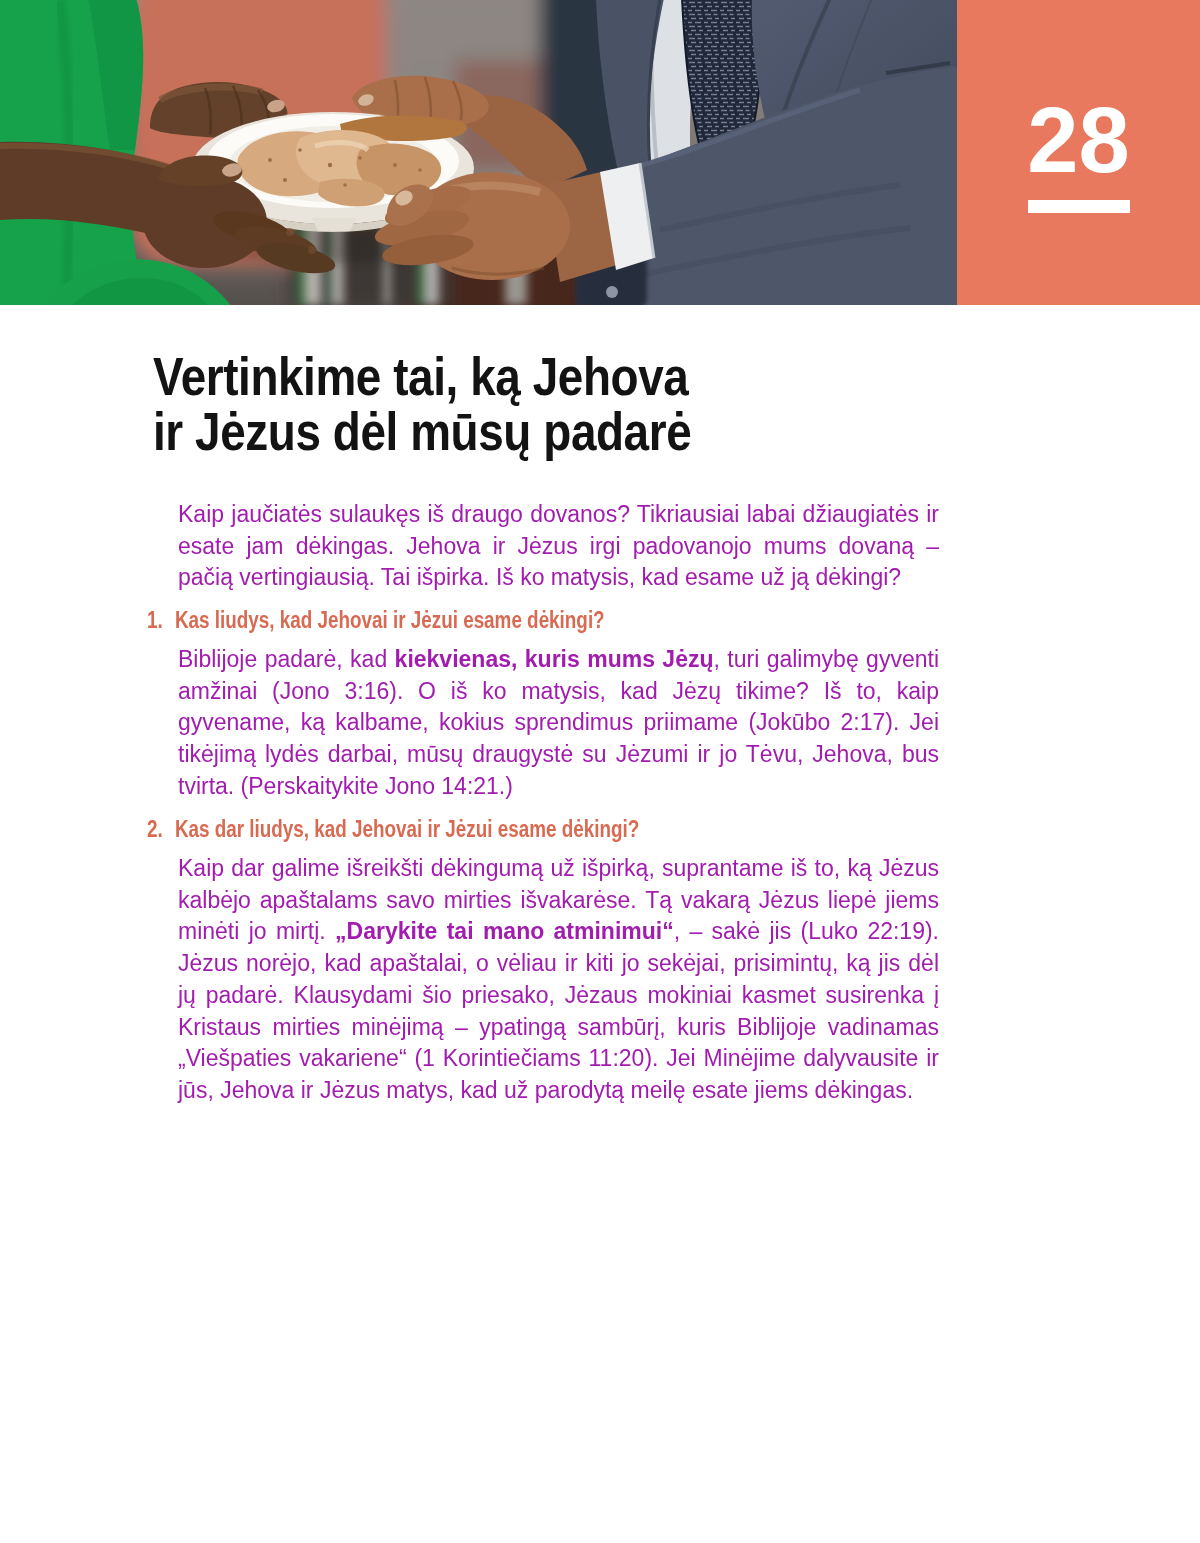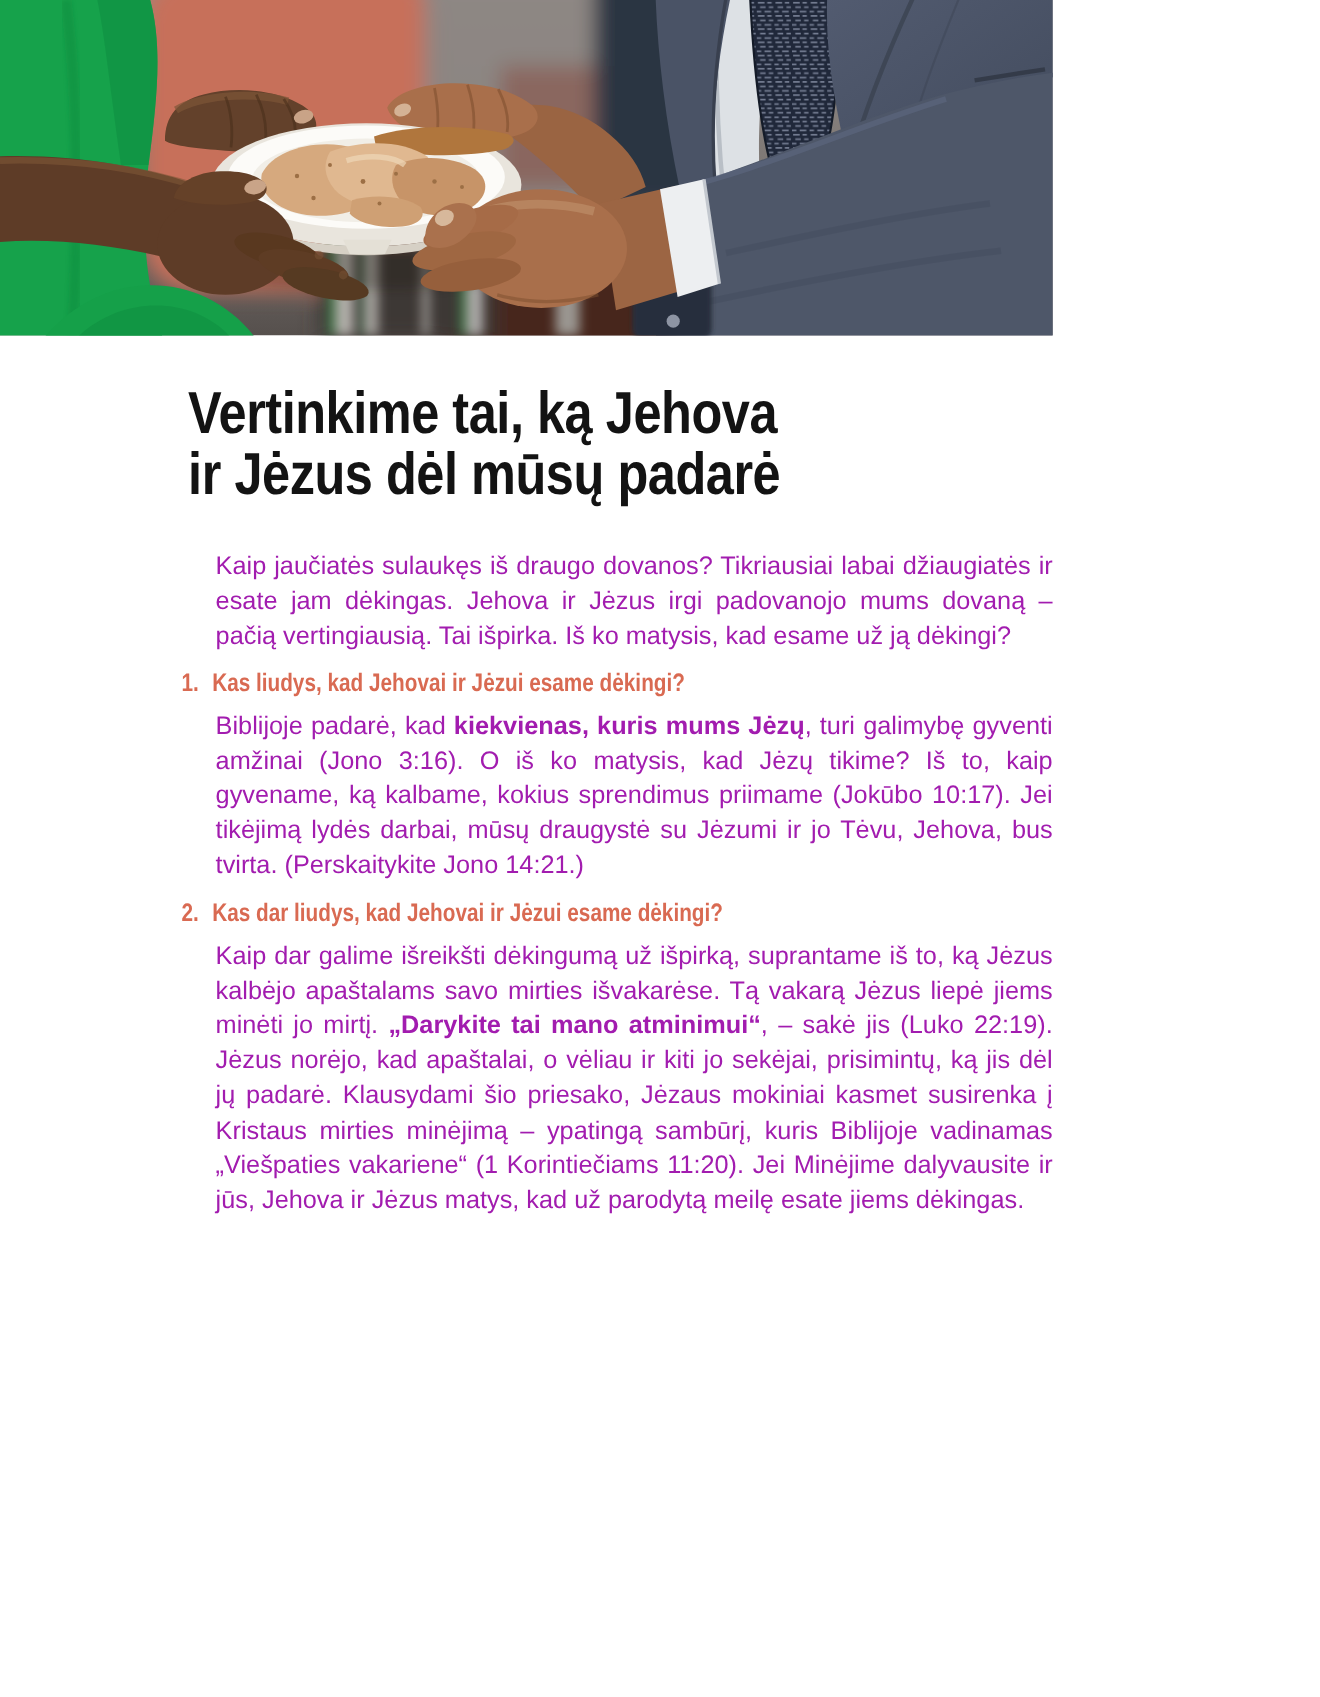--- a/index.html
+++ b/index.html
@@ -11,21 +11,21 @@
   .hero{position:absolute;left:0;top:0;width:957px;height:305px;overflow:hidden;}
   .hero svg{display:block;}
   
   .chapter-box{position:absolute;left:957px;top:0;width:243px;height:305px;background:#e8795e;}
   .chapter-num{
     position:absolute;top:94px;left:0;width:100%;text-align:center;
     font-size:92px;line-height:1;font-weight:700;color:#ffffff;
   }
   .chapter-rule{position:absolute;top:200px;left:50%;margin-left:-51px;width:102px;height:13px;background:#ffffff;}
   
-  .column{position:absolute;left:165px;top:305px;width:792px;}
+  .column{position:absolute;left:147px;top:305px;width:792px;}
   h1.title{
     margin:44px 0 0 6px;font-size:54px;line-height:55px;font-weight:700;
     color:#131313;letter-spacing:-0.5px;
     transform:scaleX(.85);transform-origin:0 0;white-space:nowrap;
   }
   h1.title span{display:block;}
   .body{
     font-size:23px;line-height:31.7px;color:#a21caf;text-align:justify;
     margin:0 0 0 31px;
   }
@@ -182,35 +182,39 @@
         <ellipse cx="428" cy="206" rx="45" ry="15" fill="#a66b47" transform="rotate(-18 428 206)"></ellipse>
         <ellipse cx="422" cy="228" rx="48" ry="15" fill="#9f6742" transform="rotate(-12 422 228)"></ellipse>
         <ellipse cx="428" cy="250" rx="46" ry="14" fill="#965f3c" transform="rotate(-8 428 250)"></ellipse>
         <path d="M388,222 C384,210 390,196 404,188 C416,182 428,184 432,192 C436,200 430,210 420,218 C410,226 396,228 388,222 Z" fill="#aa714d"></path>
         <ellipse cx="404" cy="198" rx="9" ry="7" fill="#d7b89b" transform="rotate(-25 404 198)"></ellipse>
         <path d="M452,268 C480,276 512,276 544,268" stroke="#7c4d2e" stroke-width="3" fill="none" opacity=".5"></path>
       </g>
     </svg>
   </div>
 
+  <div class="chapter-box">
+    <div class="chapter-num">28</div>
+    <div class="chapter-rule"></div>
+  </div>
 
   <div class="column">
     <h1 class="title">
         <span>Vertinkime tai, ką Jehova</span>
         <span>ir Jėzus dėl mūsų padarė</span>
       </h1>
 
     <p class="body intro">Kaip jaučiatės sulaukęs iš draugo dovanos? Tikriausiai labai džiaugiatės ir esate jam dėkingas. Jehova ir Jėzus irgi padovanojo mums dovaną – pačią vertingiausią. Tai išpirka. Iš ko matysis, kad esame už ją dėkingi?</p>
 
     <div class="q">
         <span class="qnum">1.</span>
         <span class="qtext">Kas liudys, kad Jehovai ir Jėzui esame dėkingi?</span>
       </div>
 
-    <p class="body para"><span>Biblijoje padarė, kad </span><span class="b">kiekvienas, kuris mums Jėzų</span><span>, turi galimybę gyventi amžinai (Jono 3:16). O iš ko matysis, kad Jėzų tikime? Iš to, kaip gyvename, ką kalbame, kokius sprendimus priimame (Jokūbo 10:17). Jei tikėjimą lydės darbai, mūsų draugystė su Jėzumi ir jo Tėvu, Jehova, bus tvirta. (Perskaitykite Jono 14:21.)</span></p>
+    <p class="body para"><span>Biblijoje padarė, kad </span><span class="b">kiekvienas, kuris mums Jėzų</span><span>, turi galimybę gyventi amžinai (Jono 3:16). O iš ko matysis, kad Jėzų tikime? Iš to, kaip gyvename, ką kalbame, kokius sprendimus priimame (Jokūbo 2:17). Jei tikėjimą lydės darbai, mūsų draugystė su Jėzumi ir jo Tėvu, Jehova, bus tvirta. (Perskaitykite Jono 14:21.)</span></p>
 
     <div class="q q2">
         <span class="qnum">2.</span>
         <span class="qtext">Kas dar liudys, kad Jehovai ir Jėzui esame dėkingi?</span>
       </div>
 
     <p class="body para"><span>Kaip dar galime išreikšti dėkingumą už išpirką, suprantame iš to, ką Jėzus kalbėjo apaštalams savo mirties išvakarėse. Tą vakarą Jėzus liepė jiems minėti jo mirtį. </span><span class="b">„Darykite tai mano atminimui“</span><span>, – sakė jis (Luko 22:19). Jėzus norėjo, kad apaštalai, o vėliau ir kiti jo sekėjai, prisimintų, ką jis dėl jų padarė. Klausydami šio priesako, Jėzaus mokiniai kasmet susirenka į Kristaus mirties minėjimą – ypatingą sambūrį, kuris Biblijoje vadinamas „Viešpaties vakariene“ (1 Korintiečiams 11:20). Jei Minėjime dalyvausite ir jūs, Jehova ir Jėzus matys, kad už parodytą meilę esate jiems dėkingas.</span></p>
   </div>
 
 </div>

